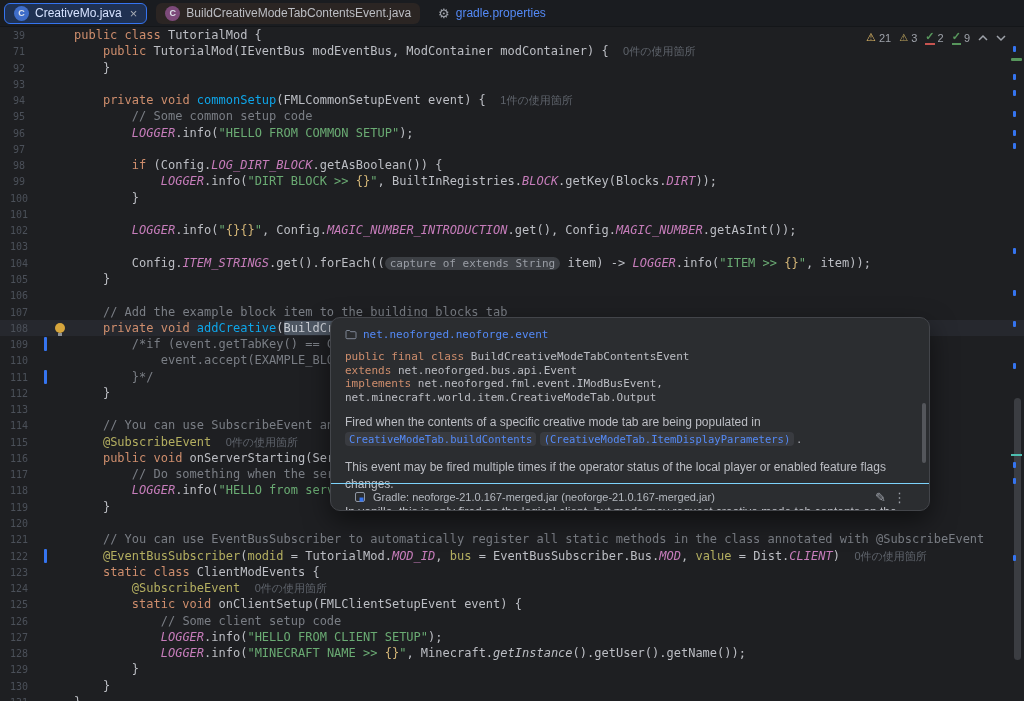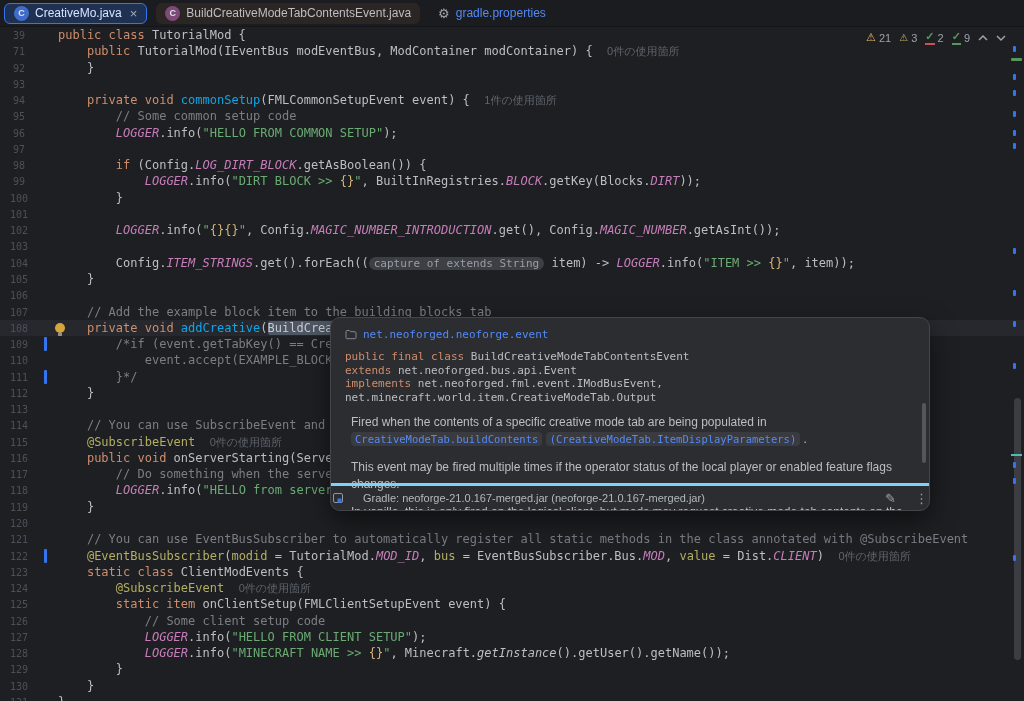--- a/index.html
+++ b/index.html
@@ -16,21 +16,21 @@
   .cicon.blue{background:#3f6dc9}
   .cicon.purple{background:#7d4a7a}
   .gear{font-size:13px;color:#9ea2aa;line-height:15px}
   .close{font-size:13px;color:#a8adb5;margin-left:2px}
 
   
   .editor{position:absolute;top:27px;left:0;right:0;bottom:0;background:#1e1f22;overflow:hidden}
   .row{height:16.28px;line-height:16.28px;white-space:pre;font-family:"DejaVu Sans Mono",monospace;font-size:12px;position:relative}
   .row.hl{background:#26282e}
   .lnum{display:inline-block;width:38px;text-align:center;color:#4b5059;font-size:10px}
-  .code{margin-left:20px}
+  .code{margin-left:36px}
   .chbar{position:absolute;left:44px;top:1px;width:3px;height:14px;background:#3574f0;border-radius:1px}
   .bulb{position:absolute;left:55px;top:3px;width:10px;height:10px;background:#d6a53c;border-radius:50%}
   .bulb::after{content:"";position:absolute;left:3px;top:10px;width:4px;height:3px;background:#8c8f93}
 
   .tok-k{color:#cf8e6d}
   .tok-p{color:#bcbec4}
   .tok-m{color:#0ea5e9}
   .tok-f{color:#c77dbb;font-style:italic}
   .tok-s{color:#6aab73}
   .tok-e{color:#d5b778}
@@ -57,23 +57,23 @@
   .mark{position:absolute;display:block}
   .mark.b{right:8px;width:3px;height:6px;background:#3574f0;border-radius:1px}
   .mark.g{right:2px;width:11px;height:3px;background:#57965c;border-radius:1px}
   .mark.t{right:2px;width:11px;height:2px;background:#4dbdb0}
 
   
   .popup{position:absolute;left:330px;top:317px;width:600px;height:194px;background:#2b2d30;border:1px solid #43454a;border-radius:10px;box-shadow:0 10px 26px rgba(0,0,0,.5);z-index:10;overflow:hidden}
   .popup-body{padding:10px 14px 4px}
   .pkg{display:flex;gap:6px;align-items:center;color:#548af7;font-family:"DejaVu Sans Mono",monospace;font-size:11px}
   .sig{margin-top:9px;font-family:"DejaVu Sans Mono",monospace;font-size:11px;line-height:13.5px;color:#bcbec4;white-space:pre-wrap}
-  .desc p{margin:10px 6px 0;font-size:12px;line-height:1.45;color:#bcbec4}
+  .desc p{margin:10px 0 0;font-size:12px;line-height:1.45;color:#bcbec4}
   .pcode{font-family:"DejaVu Sans Mono",monospace;font-size:10.5px;background:#393b40;color:#548af7;border-radius:4px;padding:1px 4px;white-space:nowrap}
-  .pfoot{position:absolute;left:0;right:0;bottom:0;height:27px;border-top:3px solid #7dd3fc;display:flex;align-items:center;gap:19px;padding:0 1px;color:#b4b8bf;font-size:11px}
+  .pfoot{position:absolute;left:0;right:0;bottom:0;height:27px;border-top:1px solid #7dd3fc;display:flex;align-items:center;gap:7px;padding:0 23px;color:#b4b8bf;font-size:11px}
   .pfoot .sp{flex:1}
   .ficon{color:#9ea2aa;font-size:13px;cursor:pointer}
   .pthumb{position:absolute;right:3px;top:85px;width:4px;height:60px;background:#54565b;border-radius:2px}
 </style>
 </head>
 <body>
 
 <div class="ide">
 
   <div class="tabbar">
@@ -122,21 +122,21 @@
         <div class="row"><span class="lnum">115</span><span class="code"><span class="tok-p">    </span><span class="tok-a">@SubscribeEvent</span><span class="tok-p">  </span><span class="tok-u">0件の使用箇所</span></span></div>
         <div class="row"><span class="lnum">116</span><span class="code"><span class="tok-p">    </span><span class="tok-k">public void </span><span class="tok-p">onServerStarting(ServerStarti</span></span></div>
         <div class="row"><span class="lnum">117</span><span class="code"><span class="tok-p">        </span><span class="tok-c">// Do something when the server start</span></span></div>
         <div class="row"><span class="lnum">118</span><span class="code"><span class="tok-p">        </span><span class="tok-f">LOGGER</span><span class="tok-p">.info(</span><span class="tok-s">"HELLO from server starti</span></span></div>
         <div class="row"><span class="lnum">119</span><span class="code"><span class="tok-p">    }</span></span></div>
         <div class="row"><span class="lnum">120</span><span class="code"></span></div>
         <div class="row"><span class="lnum">121</span><span class="code"><span class="tok-p">    </span><span class="tok-c">// You can use EventBusSubscriber to automatically register all static methods in the class annotated with @SubscribeEvent</span></span></div>
         <div class="row"><span class="lnum">122</span><span class="chbar"></span><span class="code"><span class="tok-p">    </span><span class="tok-a">@EventBusSubscriber</span><span class="tok-p">(</span><span class="tok-a">modid</span><span class="tok-p"> = TutorialMod.</span><span class="tok-f">MOD_ID</span><span class="tok-p">, </span><span class="tok-a">bus</span><span class="tok-p"> = EventBusSubscriber.Bus.</span><span class="tok-f">MOD</span><span class="tok-p">, </span><span class="tok-a">value</span><span class="tok-p"> = Dist.</span><span class="tok-f">CLIENT</span><span class="tok-p">)  </span><span class="tok-u">0件の使用箇所</span></span></div>
         <div class="row"><span class="lnum">123</span><span class="code"><span class="tok-p">    </span><span class="tok-k">static class </span><span class="tok-p">ClientModEvents {</span></span></div>
         <div class="row"><span class="lnum">124</span><span class="code"><span class="tok-p">        </span><span class="tok-a">@SubscribeEvent</span><span class="tok-p">  </span><span class="tok-u">0件の使用箇所</span></span></div>
-        <div class="row"><span class="lnum">125</span><span class="code"><span class="tok-p">        </span><span class="tok-k">static item </span><span class="tok-p">onClientSetup(FMLClientSetupEvent event) {</span></span></div>
+        <div class="row"><span class="lnum">125</span><span class="code"><span class="tok-p">        </span><span class="tok-k">static void </span><span class="tok-p">onClientSetup(FMLClientSetupEvent event) {</span></span></div>
         <div class="row"><span class="lnum">126</span><span class="code"><span class="tok-p">            </span><span class="tok-c">// Some client setup code</span></span></div>
         <div class="row"><span class="lnum">127</span><span class="code"><span class="tok-p">            </span><span class="tok-f">LOGGER</span><span class="tok-p">.info(</span><span class="tok-s">"HELLO FROM CLIENT SETUP"</span><span class="tok-p">);</span></span></div>
         <div class="row"><span class="lnum">128</span><span class="code"><span class="tok-p">            </span><span class="tok-f">LOGGER</span><span class="tok-p">.info(</span><span class="tok-s">"MINECRAFT NAME &gt;&gt; </span><span class="tok-e">{}</span><span class="tok-s">"</span><span class="tok-p">, Minecraft.</span><span class="tok-i">getInstance</span><span class="tok-p">().getUser().getName());</span></span></div>
         <div class="row"><span class="lnum">129</span><span class="code"><span class="tok-p">        }</span></span></div>
         <div class="row"><span class="lnum">130</span><span class="code"><span class="tok-p">    }</span></span></div>
         <div class="row"><span class="lnum">131</span><span class="code"><span class="tok-p">}</span></span></div>
       </div>
 
     <div class="inspect">
       <span class="item">

